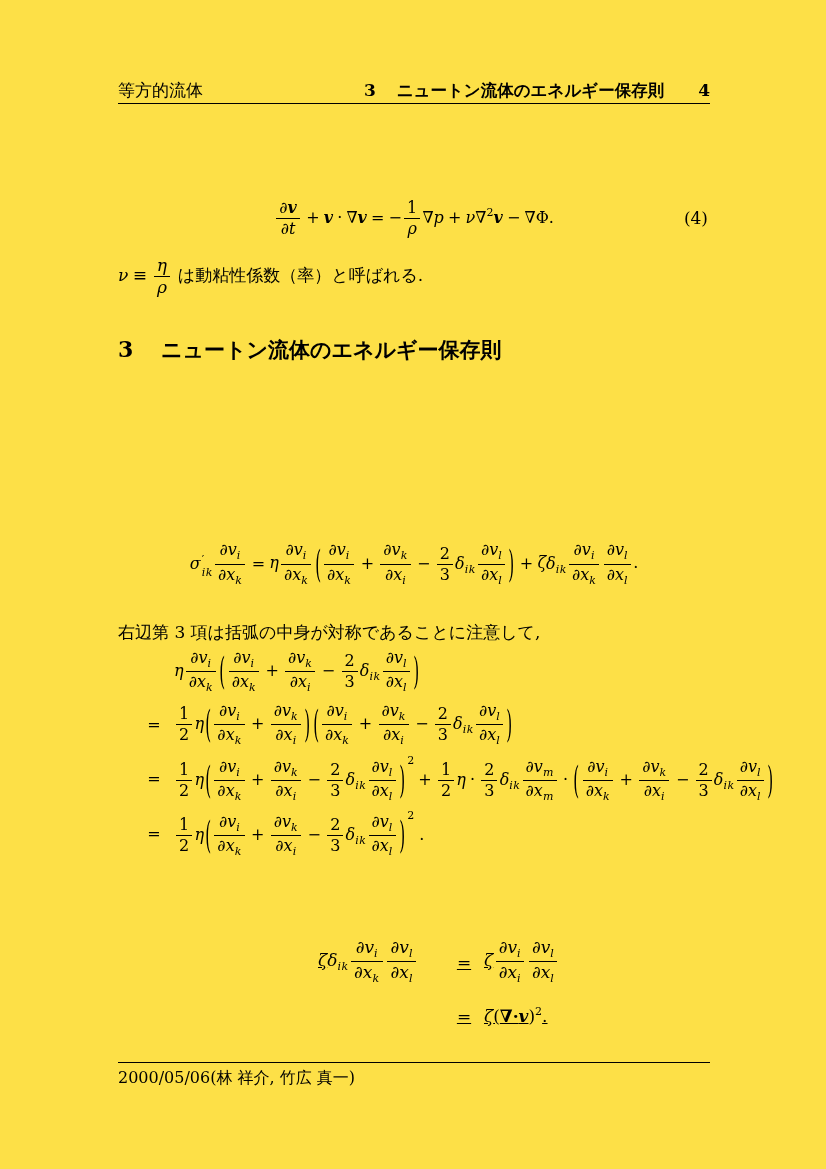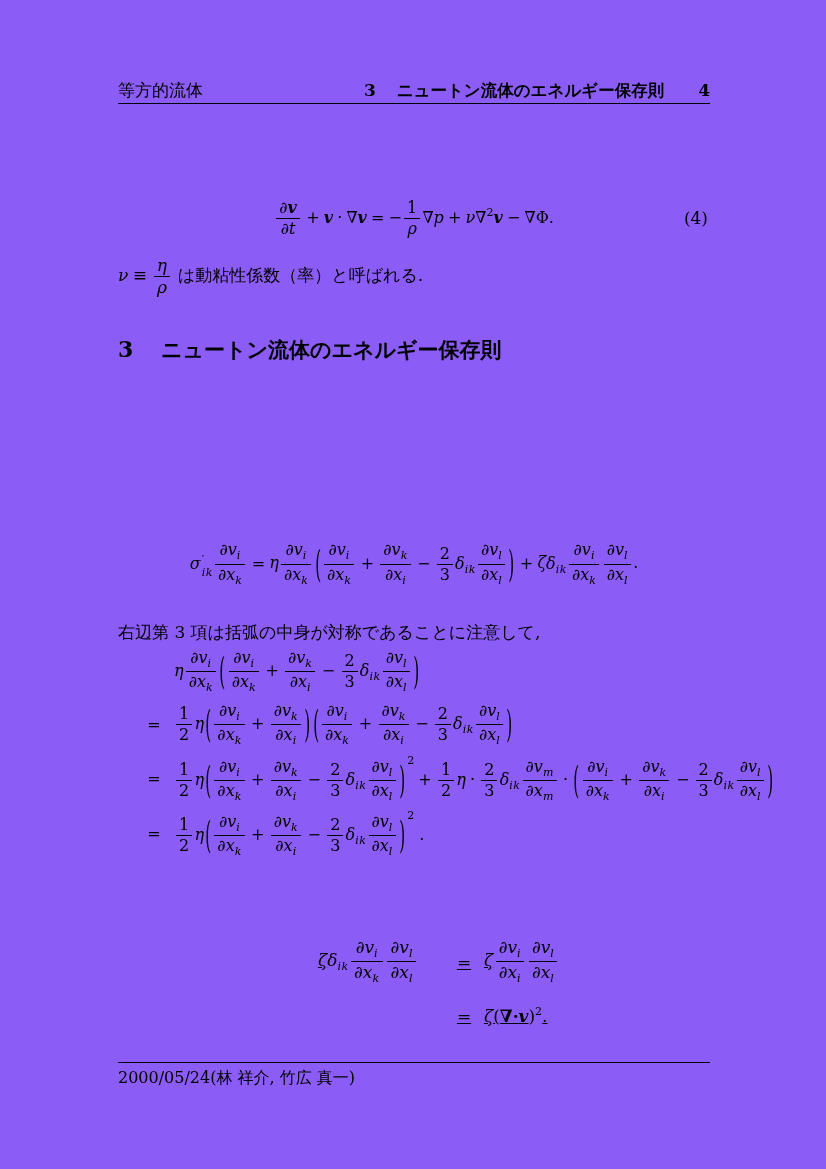--- a/index.html
+++ b/index.html
@@ -1,17 +1,17 @@
 <!DOCTYPE html>
 <html><head>
 <meta charset="utf-8">
 <style>
   html,body{margin:0;padding:0;}
   body{width:826px;height:1169px;background:#e8e8e8;font-family:"DejaVu Serif","Liberation Serif",serif;color:#000;}
-  .page{position:relative;width:826px;height:1169px;background:#8b5cf6;overflow:hidden;}
+  .page{position:relative;width:826px;height:1169px;background:#fde047;overflow:hidden;}
   .content{position:absolute;left:118px;top:0;width:592px;height:1169px;}
 
   .hdr{position:absolute;top:79px;left:0;width:100%;display:flex;align-items:baseline;font-size:17px;}
   .hl{font-family:"DejaVu Serif","Liberation Serif",serif;}
   .hc{margin-left:auto;font-weight:bold;white-space:nowrap;}
   .hcn{font-family:"DejaVu Serif","Liberation Serif",serif;margin-right:15px;}
   .hct{font-family:"DejaVu Sans","Liberation Sans",sans-serif;font-size:16.5px;}
   .hp{font-weight:bold;margin-left:34px;}
 
   .rule{position:absolute;left:0;width:100%;border-top:1.2px solid #000;height:0;}
@@ -130,17 +130,17 @@
       </div>
       <div class="frow">
         <span class="m flhs"></span>
         <span class="feq">=</span>
         <span class="m"><span class="it">ζ</span><span class="rm">(</span><span class="rm bd">∇·</span><span class="bi">v</span><span class="tw"><span class="rm">)</span><span class="su">2</span></span><span class="rm">.</span></span>
       </div>
     </div>
 
     <div class="rule r2"></div>
     <div class="ftr">
-      <span>2000/05/24(林 祥介, 竹広 真一)</span>
+      <span>2000/05/06(林 祥介, 竹広 真一)</span>
     </div>
 
   </div>
 </div>
 
 </body></html>

